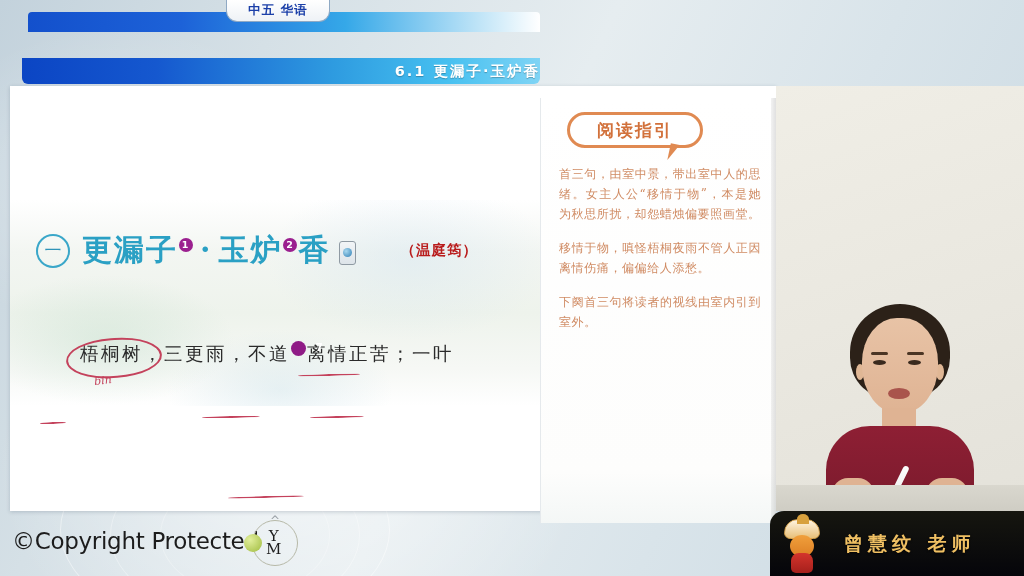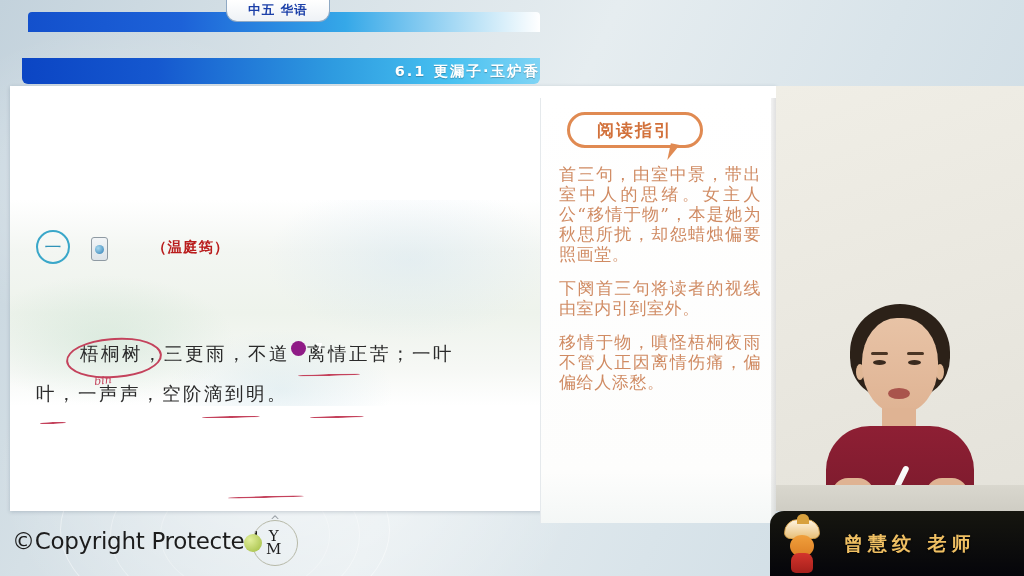--- a/index.html
+++ b/index.html
@@ -171,21 +171,21 @@
     font-family: "DejaVu Sans", sans-serif;
   }
   .bubble-tail {
     position: absolute; left: 128px; top: 46px; width: 0; height: 0;
     border-left: 9px solid #e08a52;
     border-bottom: 17px solid transparent;
     transform: rotate(12deg);
   }
   .guide-text { position: absolute; left: 18px; top: 66px; width: 202px; }
   .guide-p {
-    color: #d08b63; font-size: 17px; line-height: 20px; letter-spacing: 0.6px;
+    color: #d08b63; font-size: 12px; line-height: 20px; letter-spacing: 0.6px;
     margin-bottom: 14px; text-align: justify;
     font-family: "DejaVu Serif", serif;
   }
   .right-edge {
     position: absolute; right: 0; top: 0; width: 5px; height: 100%;
     background: linear-gradient(90deg, rgba(0,0,0,0.05), rgba(0,0,0,0.12));
   }
 
   
   .video {
@@ -302,47 +302,54 @@
     </div>
   </div>
 
   <div class="slide-card">
 
     <div class="left-page">
       <div class="paper-wash"></div>
 
       <div class="poem-title">
         <span class="circ-one">一</span>
+        <span class="main">
+          <span>更漏子</span>
+            <span class="sup">1</span>
+            <span class="dot-sep">·</span>
+            <span>玉炉</span>
+            <span class="sup">2</span>
+            <span>香</span>
+        </span>
         <span class="media-icon"></span>
         <span class="poet">（温庭筠）</span>
       </div>
 
       <div class="poem-body">
         <div class="pline indent"><span>梧桐树，三更雨，不道</span><span class="sup dark">7</span><span>离情正苦；一叶</span></div>
-        <div class="pline"><span>叶，一声声，空阶滴到明。</span></div>
       </div>
 
       <div class="anno circle-anno"></div>
       <div class="anno hw-bin">bin</div>
       <div class="anno ul ul1"></div>
       <div class="anno ul ul2"></div>
       <div class="anno ul ul3"></div>
       <div class="anno ul ul4"></div>
       <div class="anno ul ul5"></div>
     </div>
 
     <div class="right-page">
       <div class="bubble">
         <span class="t">阅读指引</span>
       </div>
       <div class="bubble-tail"></div>
       <div class="guide-text">
         <p class="guide-p">首三句，由室中景，带出室中人的思绪。女主人公“移情于物”，本是她为秋思所扰，却怨蜡烛偏要照画堂。</p>
+        <p class="guide-p">移情于物，嗔怪梧桐夜雨不管人正因离情伤痛，偏偏给人添愁。</p>
         <p class="guide-p">下阕首三句将读者的视线由室内引到室外。</p>
-        <p class="guide-p">移情于物，嗔怪梧桐夜雨不管人正因离情伤痛，偏偏给人添愁。</p>
       </div>
       <div class="right-edge"></div>
     </div>
   </div>
 
   <div class="video">
     <div class="v-wall"></div>
     <div class="v-hair"></div>
     <div class="v-ear l"></div>
     <div class="v-ear r"></div>

